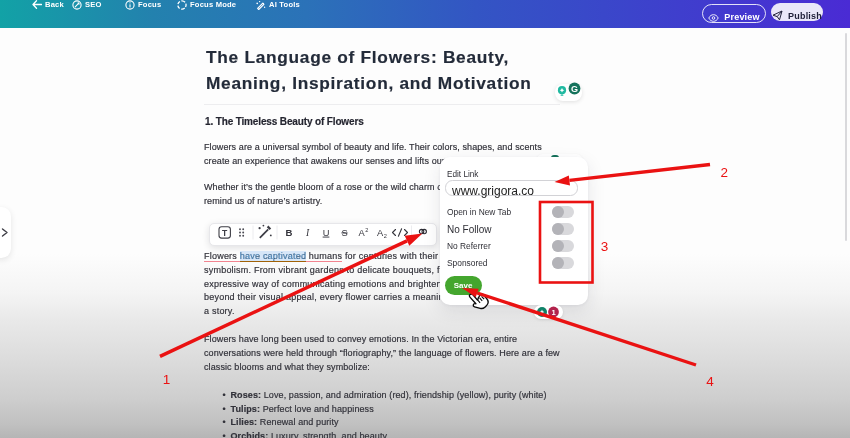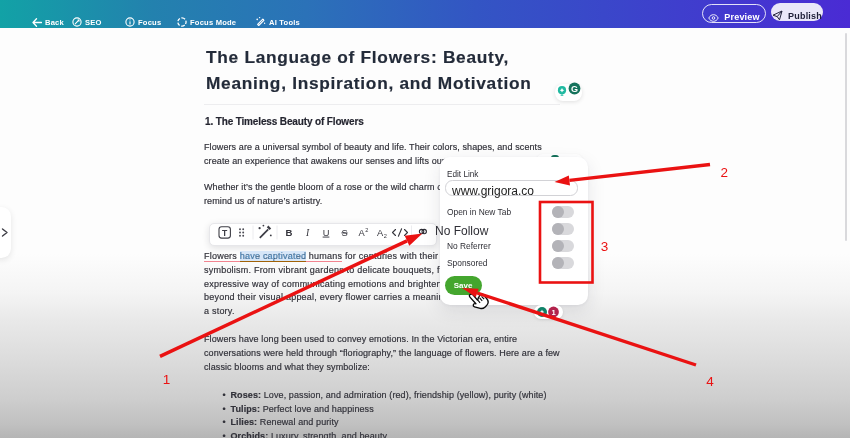--- a/index.html
+++ b/index.html
@@ -4,21 +4,21 @@
 <style>
   html,body{margin:0;padding:0;}
   body{width:850px;height:438px;overflow:hidden;position:relative;
     font-family:"Liberation Sans", sans-serif;
     background:linear-gradient(180deg,#fdfdfd 0%,#fdfdfd 58%,#f4f4f4 67%,#e9e9e9 73%,#dcdcdc 82%,#cecece 91%,#c0c0c0 97%,#b5b5b5 100%);}
   .abs{position:absolute;}
   .nowrap{white-space:nowrap;}
   
   #topbar{left:0;top:0;width:850px;height:28px;
     background:linear-gradient(90deg,#12a2a6 0%,#2381ae 18%,#2b72b8 36%,#3355c4 56%,#3a47ca 71%,#4a2bd4 100%);}
-  .tb-item{position:absolute;top:0;height:27px;display:flex;align-items:flex-end;gap:3px;color:#fff;
+  .tb-item{position:absolute;top:0;height:27px;display:flex;align-items:flex-start;gap:3px;color:#fff;
     font-size:7.6px;font-weight:700;letter-spacing:.2px;}
   .pill{position:absolute;border-radius:99px;display:flex;align-items:flex-end;justify-content:center;gap:5px;}
   
   .t{position:absolute;color:#32323a;font-size:9px;letter-spacing:.1px;line-height:13.9px;-webkit-text-stroke:0.18px #32323a;}
   .bold{font-weight:700;}
   
   #popup{left:440px;top:157px;width:148px;height:148px;background:#fff;border-radius:10px;
     box-shadow:0 6px 18px rgba(40,40,60,.10),0 1px 3px rgba(40,40,60,.06);}
   .toggle{position:absolute;width:22px;height:12px;border-radius:6px;background:#d9d9dc;}
   .toggle:before{content:"";position:absolute;left:0px;top:0px;width:12px;height:12px;border-radius:50%;background:#b3b3b8;}
@@ -172,21 +172,21 @@
   <div class="nowrap" style="position:relative;"><span style="position:absolute;left:-8px;">•</span><b>Lilies:</b> Renewal and purity</div>
   <div class="nowrap" style="position:relative;"><span style="position:absolute;left:-8px;">•</span><b>Orchids:</b> Luxury, strength, and beauty</div>
 </div>
 
 <div id="popup" class="abs"></div>
 <div class="abs nowrap" style="left:447px;top:169.5px;font-size:8.2px;color:#2f2f36;">Edit Link</div>
 <div class="abs" style="left:445px;top:180px;width:131px;height:14px;border:1px solid #d2d2d6;border-radius:7.5px;background:#fff;"></div>
 <div class="abs nowrap" style="left:452px;top:183.8px;font-size:12px;color:#222;">www.grigora.co</div>
 <div class="abs nowrap" style="left:447px;top:206.5px;font-size:8.4px;color:#2f2f36;">Open in New Tab</div>
 <div class="toggle" style="left:551.5px;top:205.5px;"></div>
-<div class="abs nowrap" style="left:435px;top:224px;font-size:12px;color:#2f2f36;">No Follow</div>
+<div class="abs nowrap" style="left:447px;top:224px;font-size:10px;color:#2f2f36;">No Follow</div>
 <div class="toggle" style="left:551.5px;top:223px;"></div>
 <div class="abs nowrap" style="left:447px;top:241.2px;font-size:8.4px;color:#2f2f36;">No Referrer</div>
 <div class="toggle" style="left:551.5px;top:239.8px;"></div>
 <div class="abs nowrap" style="left:447px;top:258.3px;font-size:8.4px;color:#2f2f36;">Sponsored</div>
 <div class="toggle" style="left:551.5px;top:257px;"></div>
 <div class="abs" style="left:444.5px;top:275.5px;width:37px;height:19px;border-radius:10px;background:#44a62e;color:#fff;font-size:8px;font-weight:700;display:flex;align-items:center;justify-content:center;">Save</div>
 
 <div class="abs" style="left:533.5px;top:305px;width:29px;height:14px;background:#fff;border-radius:7px;box-shadow:0 1px 3px rgba(0,0,0,.10);"></div>
 <svg class="abs" style="left:533.5px;top:305px;" width="29" height="14" viewBox="0 0 29 14">
   <circle cx="8" cy="7" r="5" fill="#0f8268"></circle>

